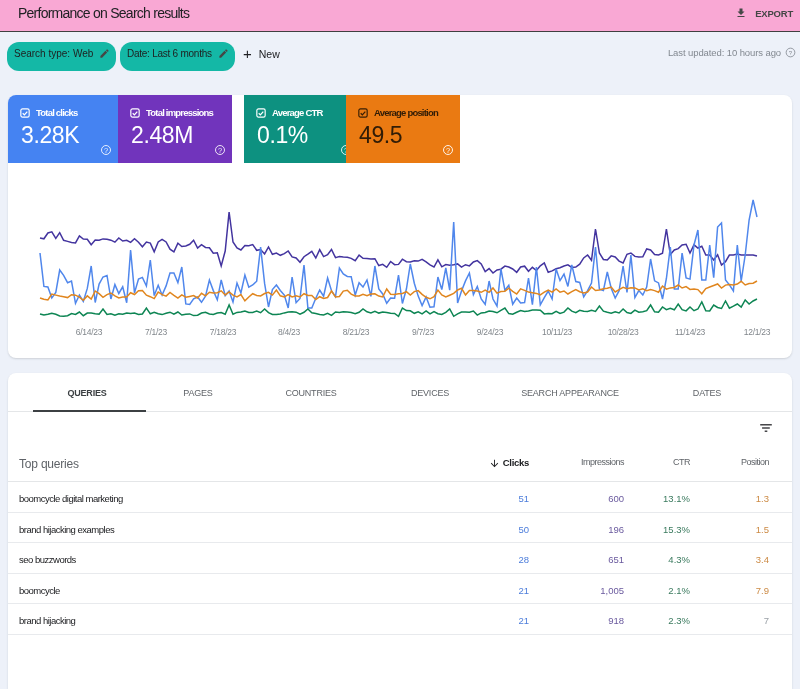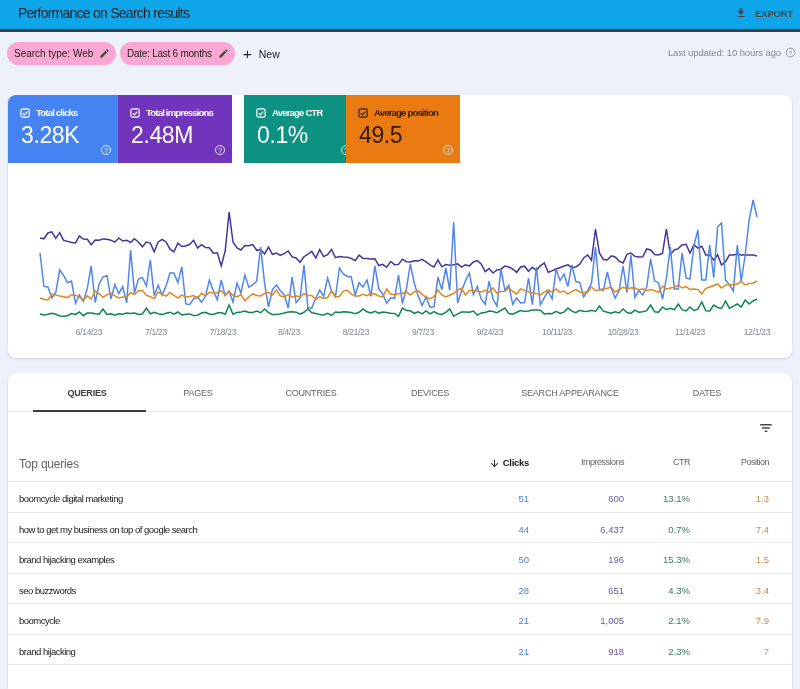--- a/index.html
+++ b/index.html
@@ -1,20 +1,20 @@
 <!DOCTYPE html>
 <html><head><meta charset="utf-8">
 <style>
 * { margin:0; padding:0; box-sizing:border-box; }
 html,body { width:800px; height:689px; font-family:"Liberation Sans",sans-serif; background:#edf1f9; overflow:hidden; }
-#hdr { position:absolute; left:0; top:0; width:800px; height:32px; background:#0ea5e9; border-bottom:3px solid #404040; }
+#hdr { position:absolute; left:0; top:0; width:800px; height:32px; background:#f9a8d4; border-bottom:1px solid #404040; }
 #title { position:absolute; left:18px; top:5px; font-size:14px; letter-spacing:-0.75px; color:#202124; }
 #export { position:absolute; right:7px; top:7px; font-size:9.5px; font-weight:bold; letter-spacing:-0.2px; color:#444746; }
 #export svg { vertical-align:-2px; margin-right:8px; }
-.chip { position:absolute; top:42px; height:23px; background:#f9a8d4; border-radius:12px; font-size:10px; color:#1f1f1f; line-height:23px; padding:0 6px 0 7px; }
+.chip { position:absolute; top:42px; height:29px; background:#14b8a6; border-radius:12px; font-size:10px; color:#1f1f1f; line-height:23px; padding:0 6px 0 7px; }
 .chip svg { vertical-align:-2px; margin-left:6px; }
 #new { position:absolute; top:42px; left:243px; height:23px; font-size:10.5px; color:#202124; line-height:23px; }
 #new .plus { font-size:15px; font-weight:400; color:#202124; margin-right:7px; vertical-align:-1.5px; }
 #lastupd { position:absolute; top:47px; right:4px; font-size:9.5px; letter-spacing:-0.1px; color:#828890; }
 #lastupd svg { vertical-align:-2px; margin-left:4px; }
 #chartpanel { position:absolute; left:8px; top:95px; width:784px; height:263px; background:#fff; border-radius:8px; box-shadow:0 1px 2px rgba(60,64,67,0.18); }
 .card { position:absolute; top:0; height:68px; }
 .card .lab { position:absolute; left:12px; top:12px; font-size:9.5px; letter-spacing:-0.8px; font-weight:bold; white-space:nowrap; }
 .card .lab svg { vertical-align:-1.5px; margin-right:6px; letter-spacing:0; }
 .card .val { position:absolute; left:13px; top:27px; font-size:23px; letter-spacing:-0.4px; }
@@ -148,27 +148,20 @@
   </div>
   <div id="rows">
 <div class="trow">
         <span class="q">boomcycle digital marketing</span>
         <span class="v clk">51</span>
         <span class="v imp">600</span>
         <span class="v ctr">13.1%</span>
         <span class="v pos">1.3</span>
       </div>
 <div class="trow">
-        <span class="q">how to get my business on top of google search</span>
-        <span class="v clk">44</span>
-        <span class="v imp">6,437</span>
-        <span class="v ctr">0.7%</span>
-        <span class="v pos">7.4</span>
-      </div>
-<div class="trow">
         <span class="q">brand hijacking examples</span>
         <span class="v clk">50</span>
         <span class="v imp">196</span>
         <span class="v ctr">15.3%</span>
         <span class="v pos">1.5</span>
       </div>
 <div class="trow">
         <span class="q">seo buzzwords</span>
         <span class="v clk">28</span>
         <span class="v imp">651</span>

